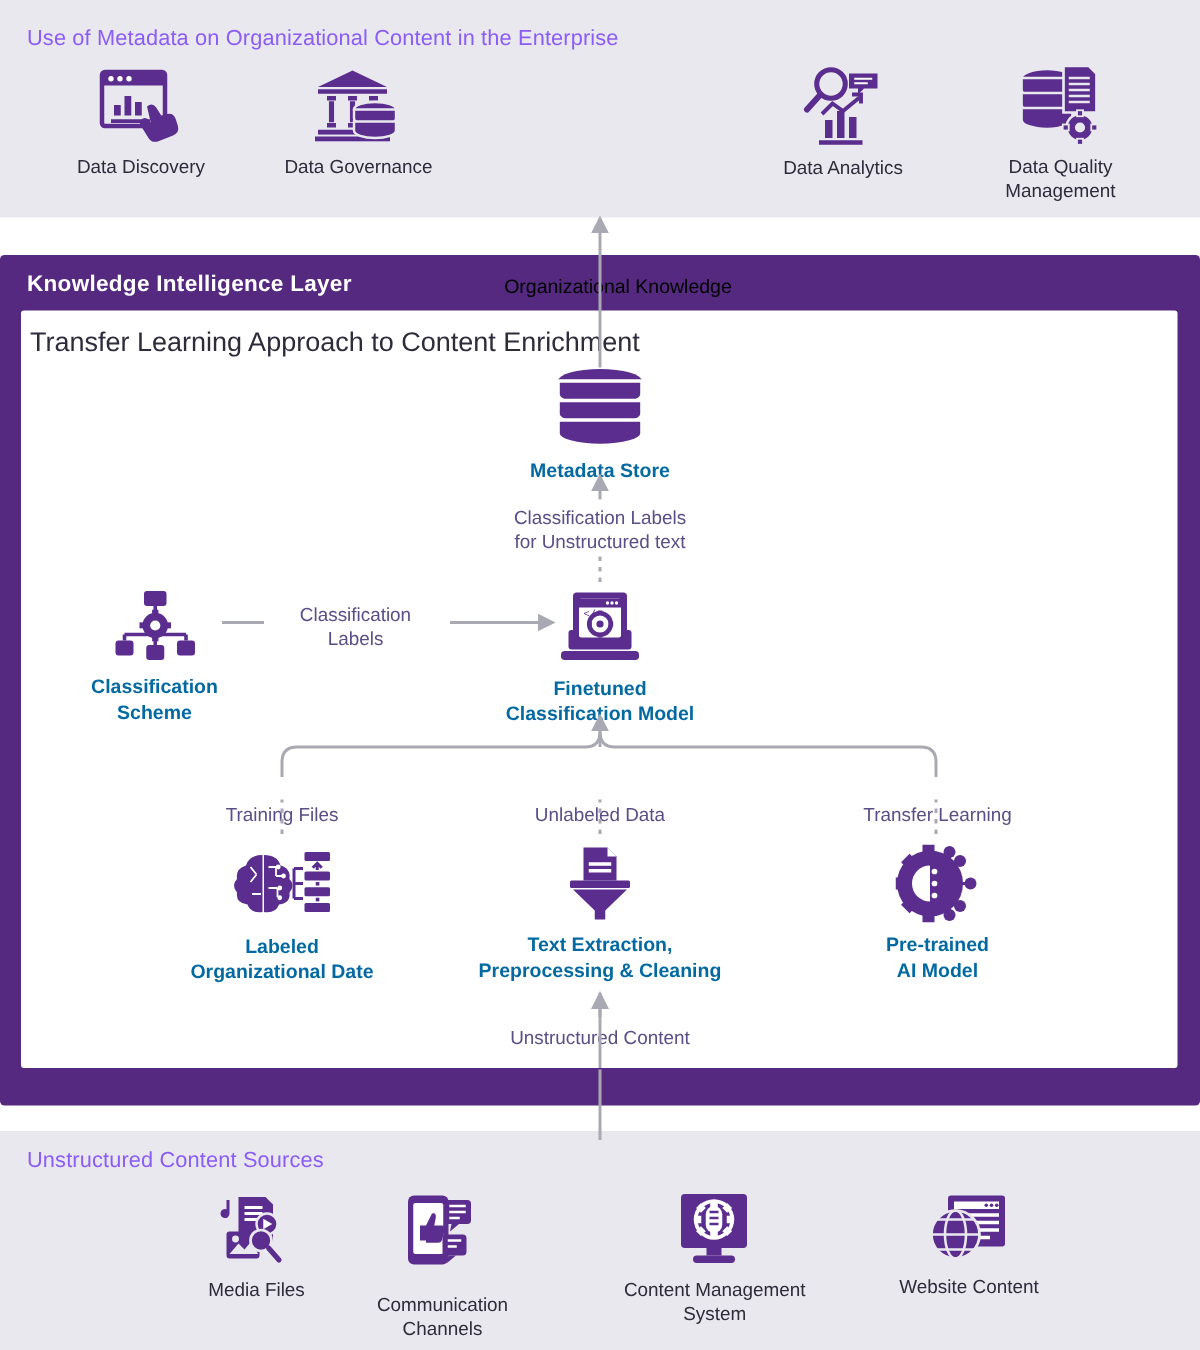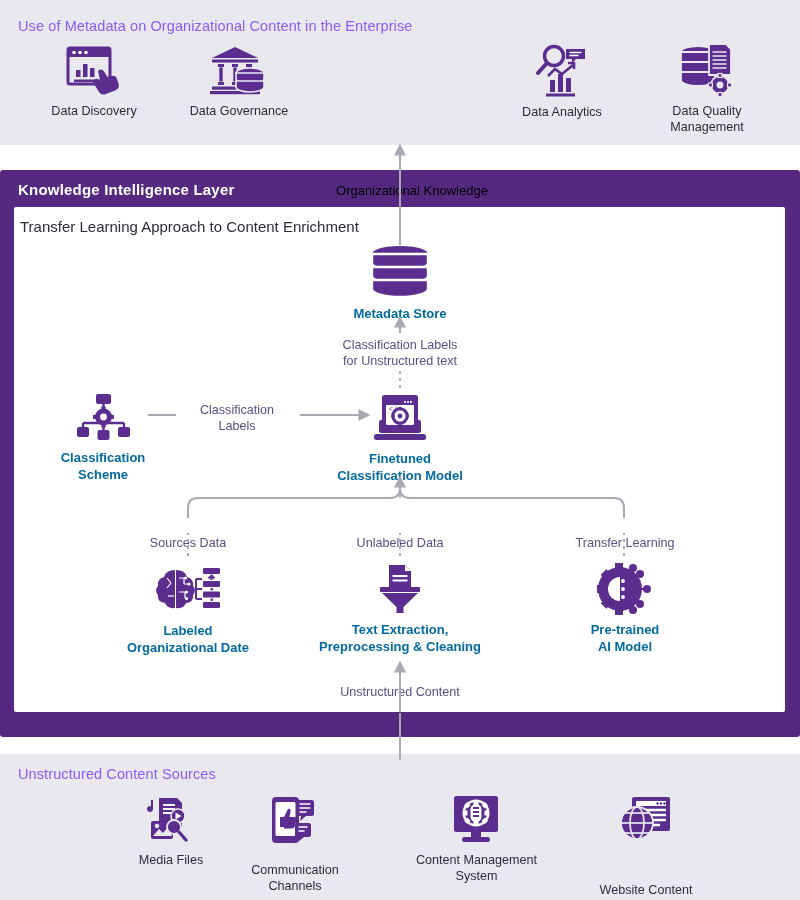--- a/index.html
+++ b/index.html
@@ -50,21 +50,21 @@
   .kil-inner{
     position:absolute;
     left:14px;top:207px;
     width:771px;height:505px;
     background:#ffffff;
     border-radius:2px;
   }
   .inner-title{
     position:absolute;
     left:20px;top:218px;
-    font-size:15px;
+    font-size:18px;
     color:#2e2b3b;
     white-space:nowrap;
   }
 
   
   .node{
     position:absolute;
     text-align:center;
     display:flex;
     flex-direction:column;
@@ -259,21 +259,21 @@
             <rect x="25.6" y="30" width="3" height="3"></rect>
           <rect x="18.5" y="22.5" width="3" height="3"></rect>
             <rect x="32.8" y="22.5" width="3" height="3"></rect>
         </g>
       </svg>
     </span>
     <span class="lbl">Finetuned
 Classification Model</span>
   </div>
 
-  <div class="edge-label" style="left:128px;top:535px;width:120px;">Sources Data</div>
+  <div class="edge-label" style="left:128px;top:535px;width:120px;">Training Files</div>
   <div class="edge-label" style="left:340px;top:535px;width:120px;">Unlabeled Data</div>
   <div class="edge-label" style="left:561px;top:535px;width:128px;">Transfer Learning</div>
 
   <div class="node bold" style="left:305px;top:563px;width:190px;">
     <span class="ic">
       <svg width="52" height="52" viewBox="0 0 52 52">
         <path d="M15 2 h16 l6 6 v16 h-22 Z" fill="#5b2d8e"></path>
         <path d="M31 2 v6 h6 Z" fill="#ffffff"></path>
         <path d="M18.5 13 h15 M18.5 17.5 h15" stroke="#ffffff" stroke-width="2.2"></path>
         <rect x="6" y="24" width="40" height="5" rx="1" fill="#5b2d8e"></rect>
@@ -413,21 +413,21 @@
           <rect x="13" y="23.5" width="4.6" height="4.6" transform="rotate(45 15.3 25.8)"></rect>
         </g>
         <rect x="18.5" y="9" width="11" height="18" rx="5.5" fill="#ffffff"></rect>
         <path d="M21 13 h6 M21 17 h6 M21 21 h6" stroke="#5b2d8e" stroke-width="1.8"></path>
       </svg>
     </span>
     <span class="lbl">Content Management
 System</span>
   </div>
 
-  <div class="node" style="left:585px;top:795px;width:122px;gap:32px;">
+  <div class="node" style="left:585px;top:795px;width:122px;">
     <span class="ic">
       <svg width="52" height="48" viewBox="0 0 52 48">
         <rect x="12" y="2" width="38" height="34" rx="2" fill="#5b2d8e"></rect>
         <rect x="16" y="6" width="30" height="5" fill="#ffffff"></rect>
         <circle cx="41" cy="8.5" r="1.2" fill="#5b2d8e"></circle>
           <circle cx="37.5" cy="8.5" r="1.2" fill="#5b2d8e"></circle>
           <circle cx="44.5" cy="8.5" r="1.2" fill="#5b2d8e"></circle>
         <path d="M24 15 h22 M24 20 h22 M24 25 h22 M24 30 h16" stroke="#ffffff" stroke-width="2.4"></path>
         <circle cx="17" cy="28" r="16" fill="#5b2d8e" stroke="#e9e8ef" stroke-width="1.8"></circle>
         <g fill="none" stroke="#e9e8ef" stroke-width="1.7">

